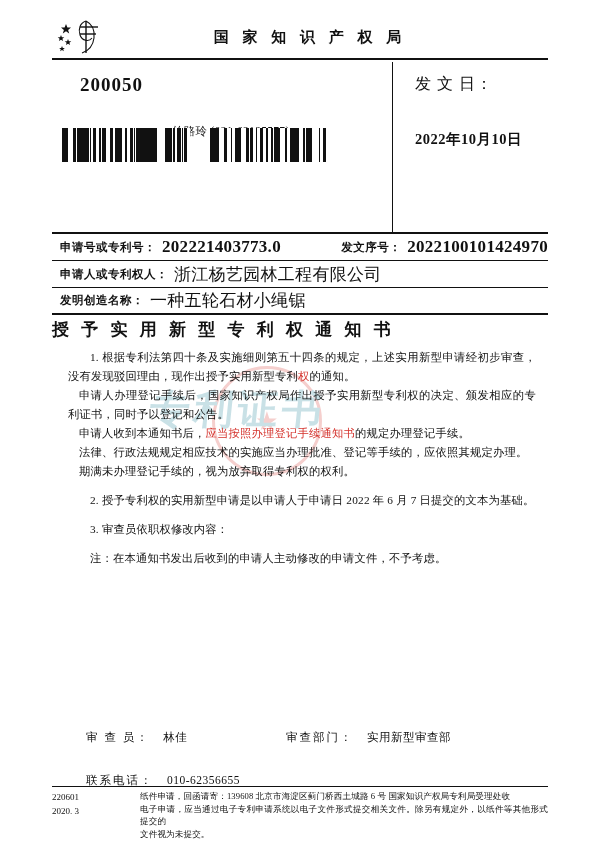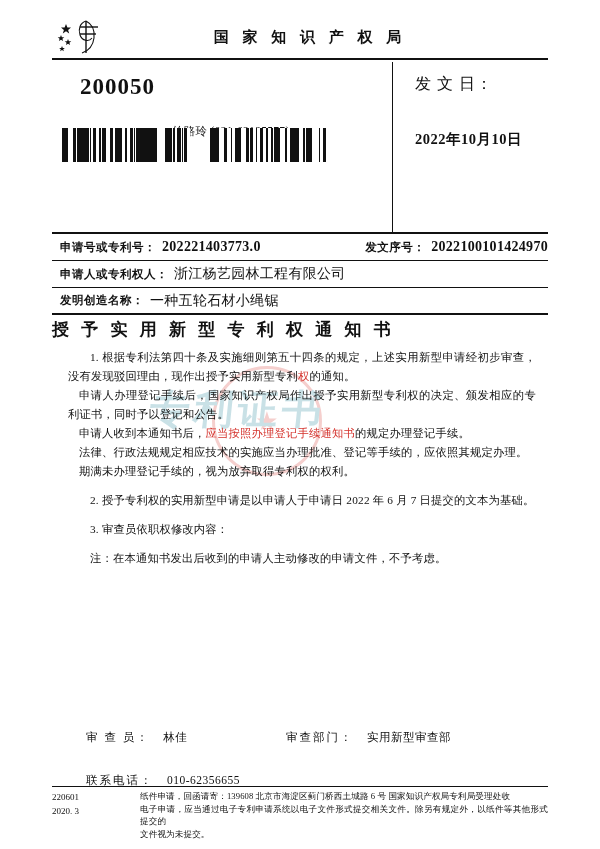--- a/index.html
+++ b/index.html
@@ -76,21 +76,21 @@
     top: 0;
     width: 156px;
     height: 100%;
     border-left: 1px solid #111;
     box-sizing: border-box;
   }
   .postcode {
     position: absolute;
     left: 28px;
     top: 12px;
-    font-size: 23px;
+    font-size: 19px;
     font-weight: bold;
     letter-spacing: 1px;
   }
   .addr-line1 {
     position: absolute;
     left: 42px;
     top: 42px;
     font-size: 11.5px;
     letter-spacing: 0.4px;
     white-space: nowrap;
@@ -148,21 +148,21 @@
   }
   .field-row:last-child { border-bottom: 2px solid #111; }
   .fl {
     font-size: 11.5px;
     font-weight: bold;
     letter-spacing: 0.5px;
     padding-left: 8px;
     white-space: nowrap;
   }
   .fv {
-    font-size: 14px;
+    font-size: 17px;
     letter-spacing: 0.3px;
     padding-left: 6px;
     white-space: nowrap;
   }
   .fv-bold { font-weight: bold; }
   .col-a { width: 300px; display: flex; align-items: center; }
   .col-b { flex: 1; display: flex; align-items: center; padding-left: 8px; }
 
   
   .doc-title {

